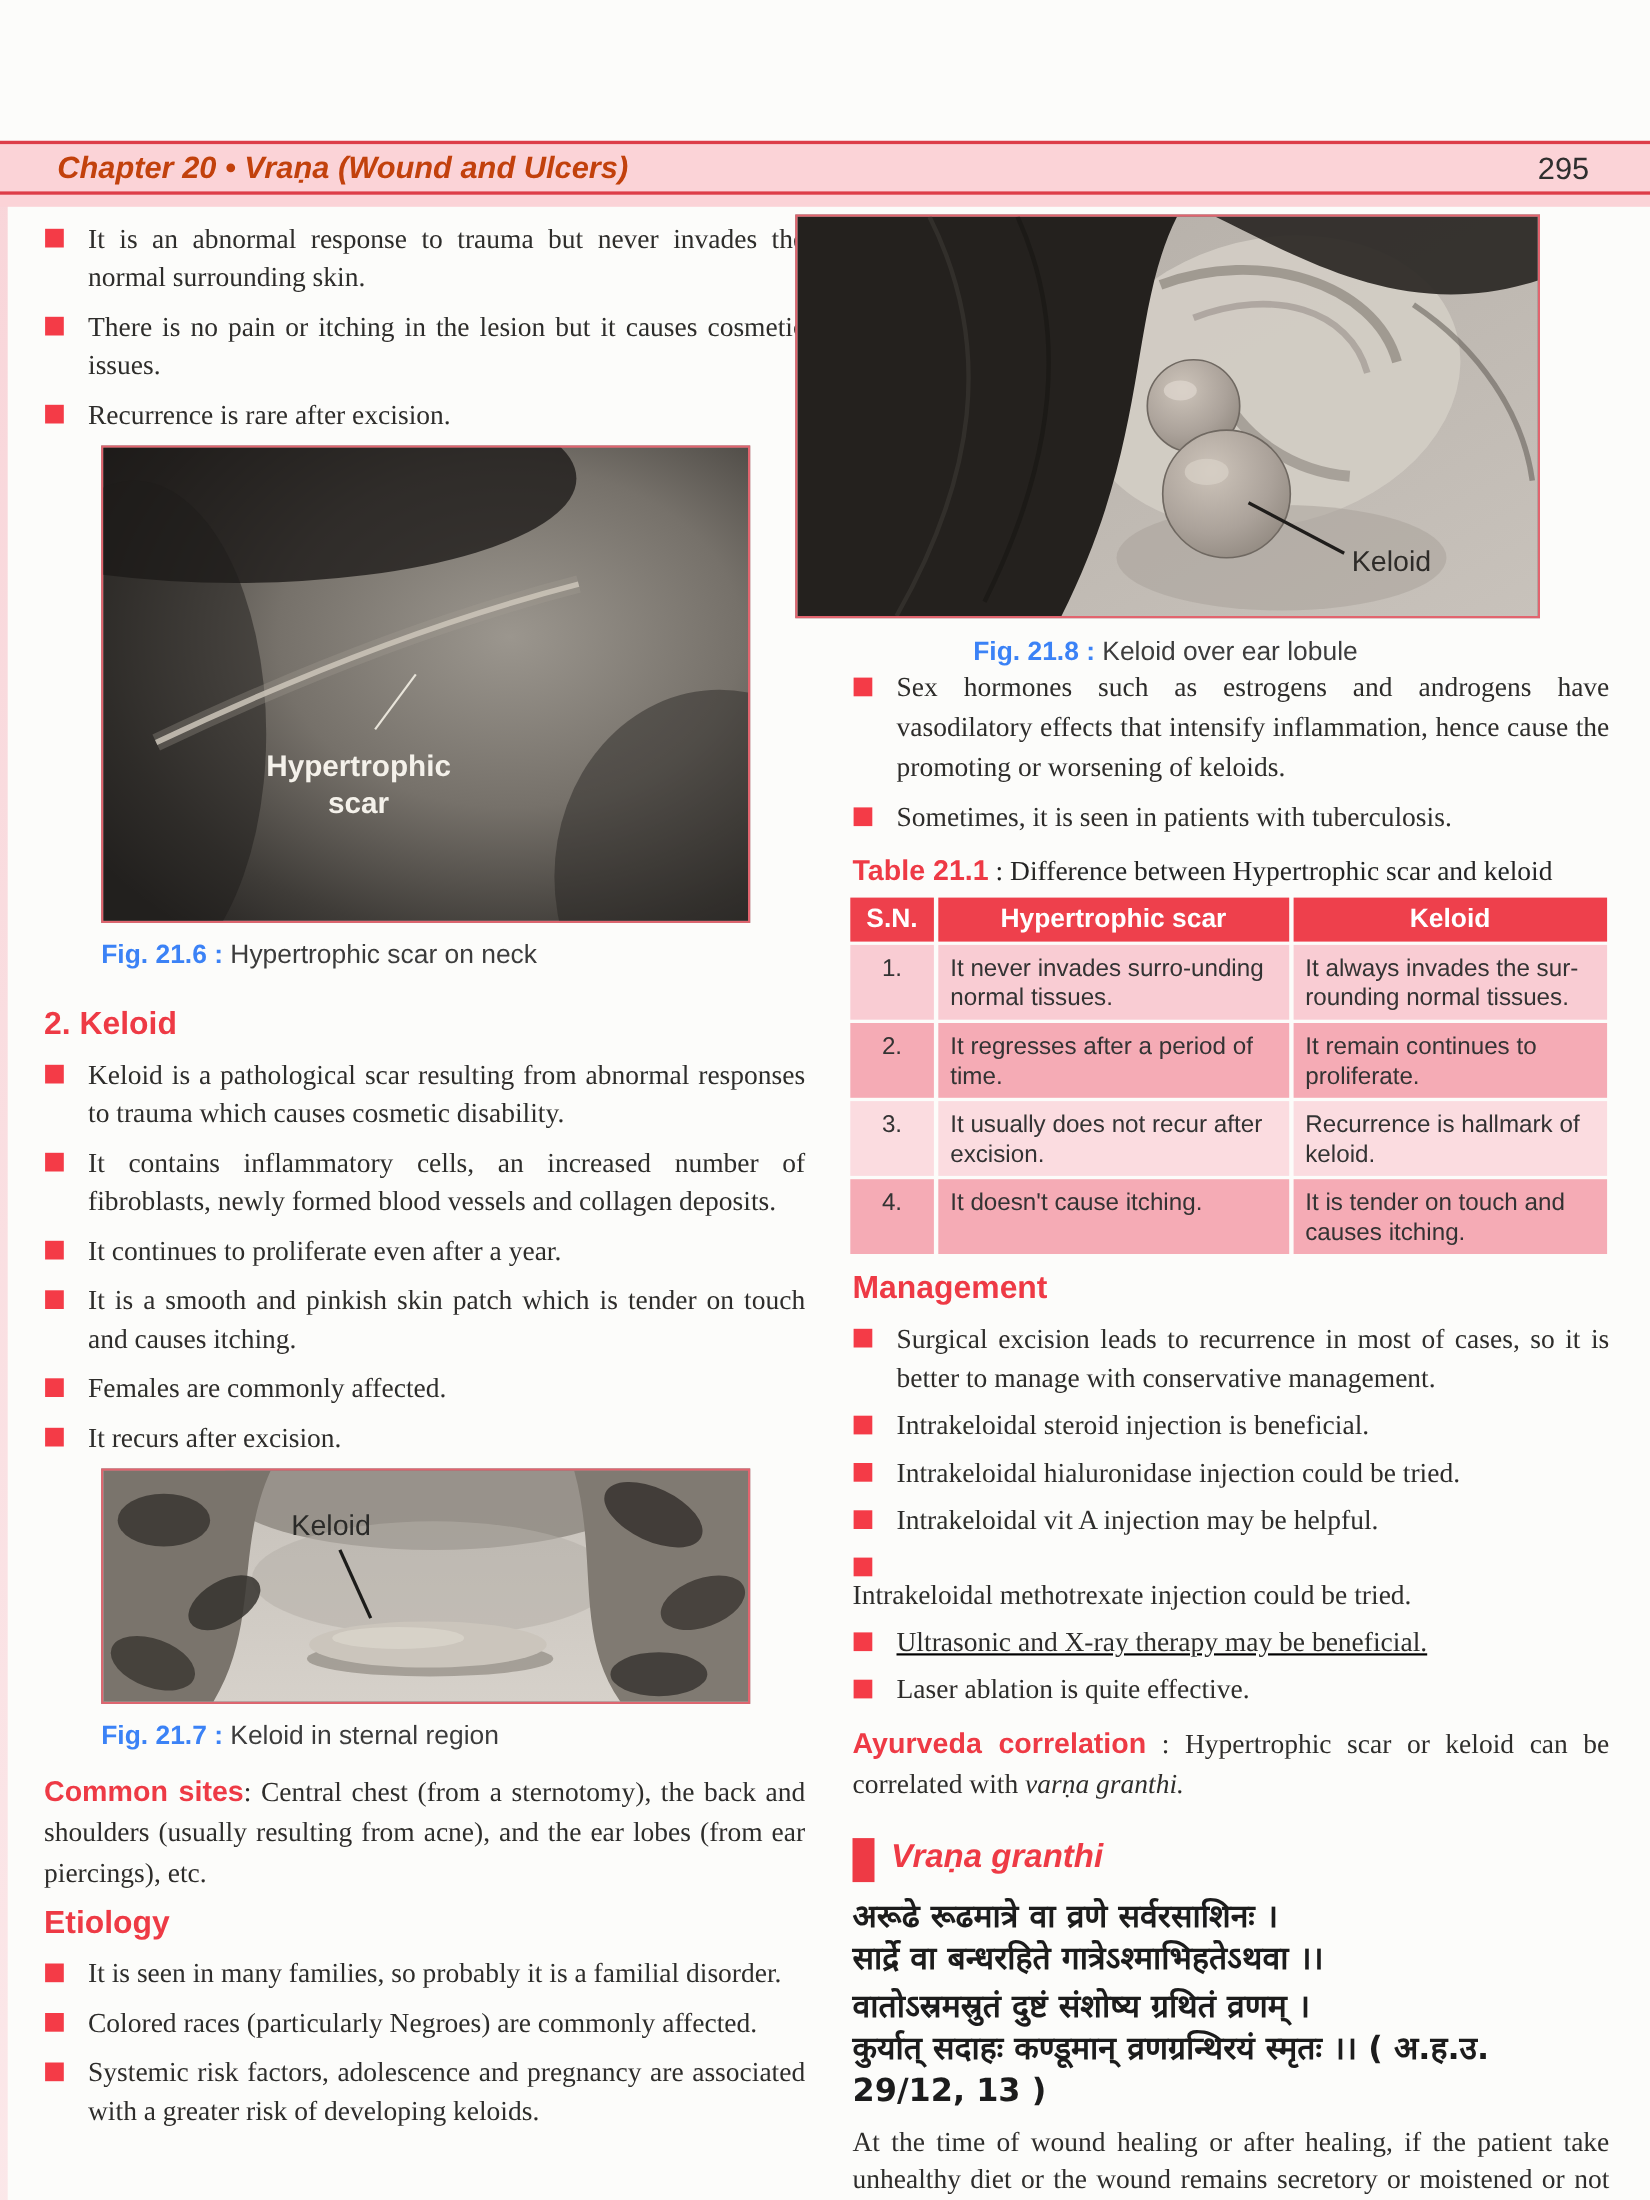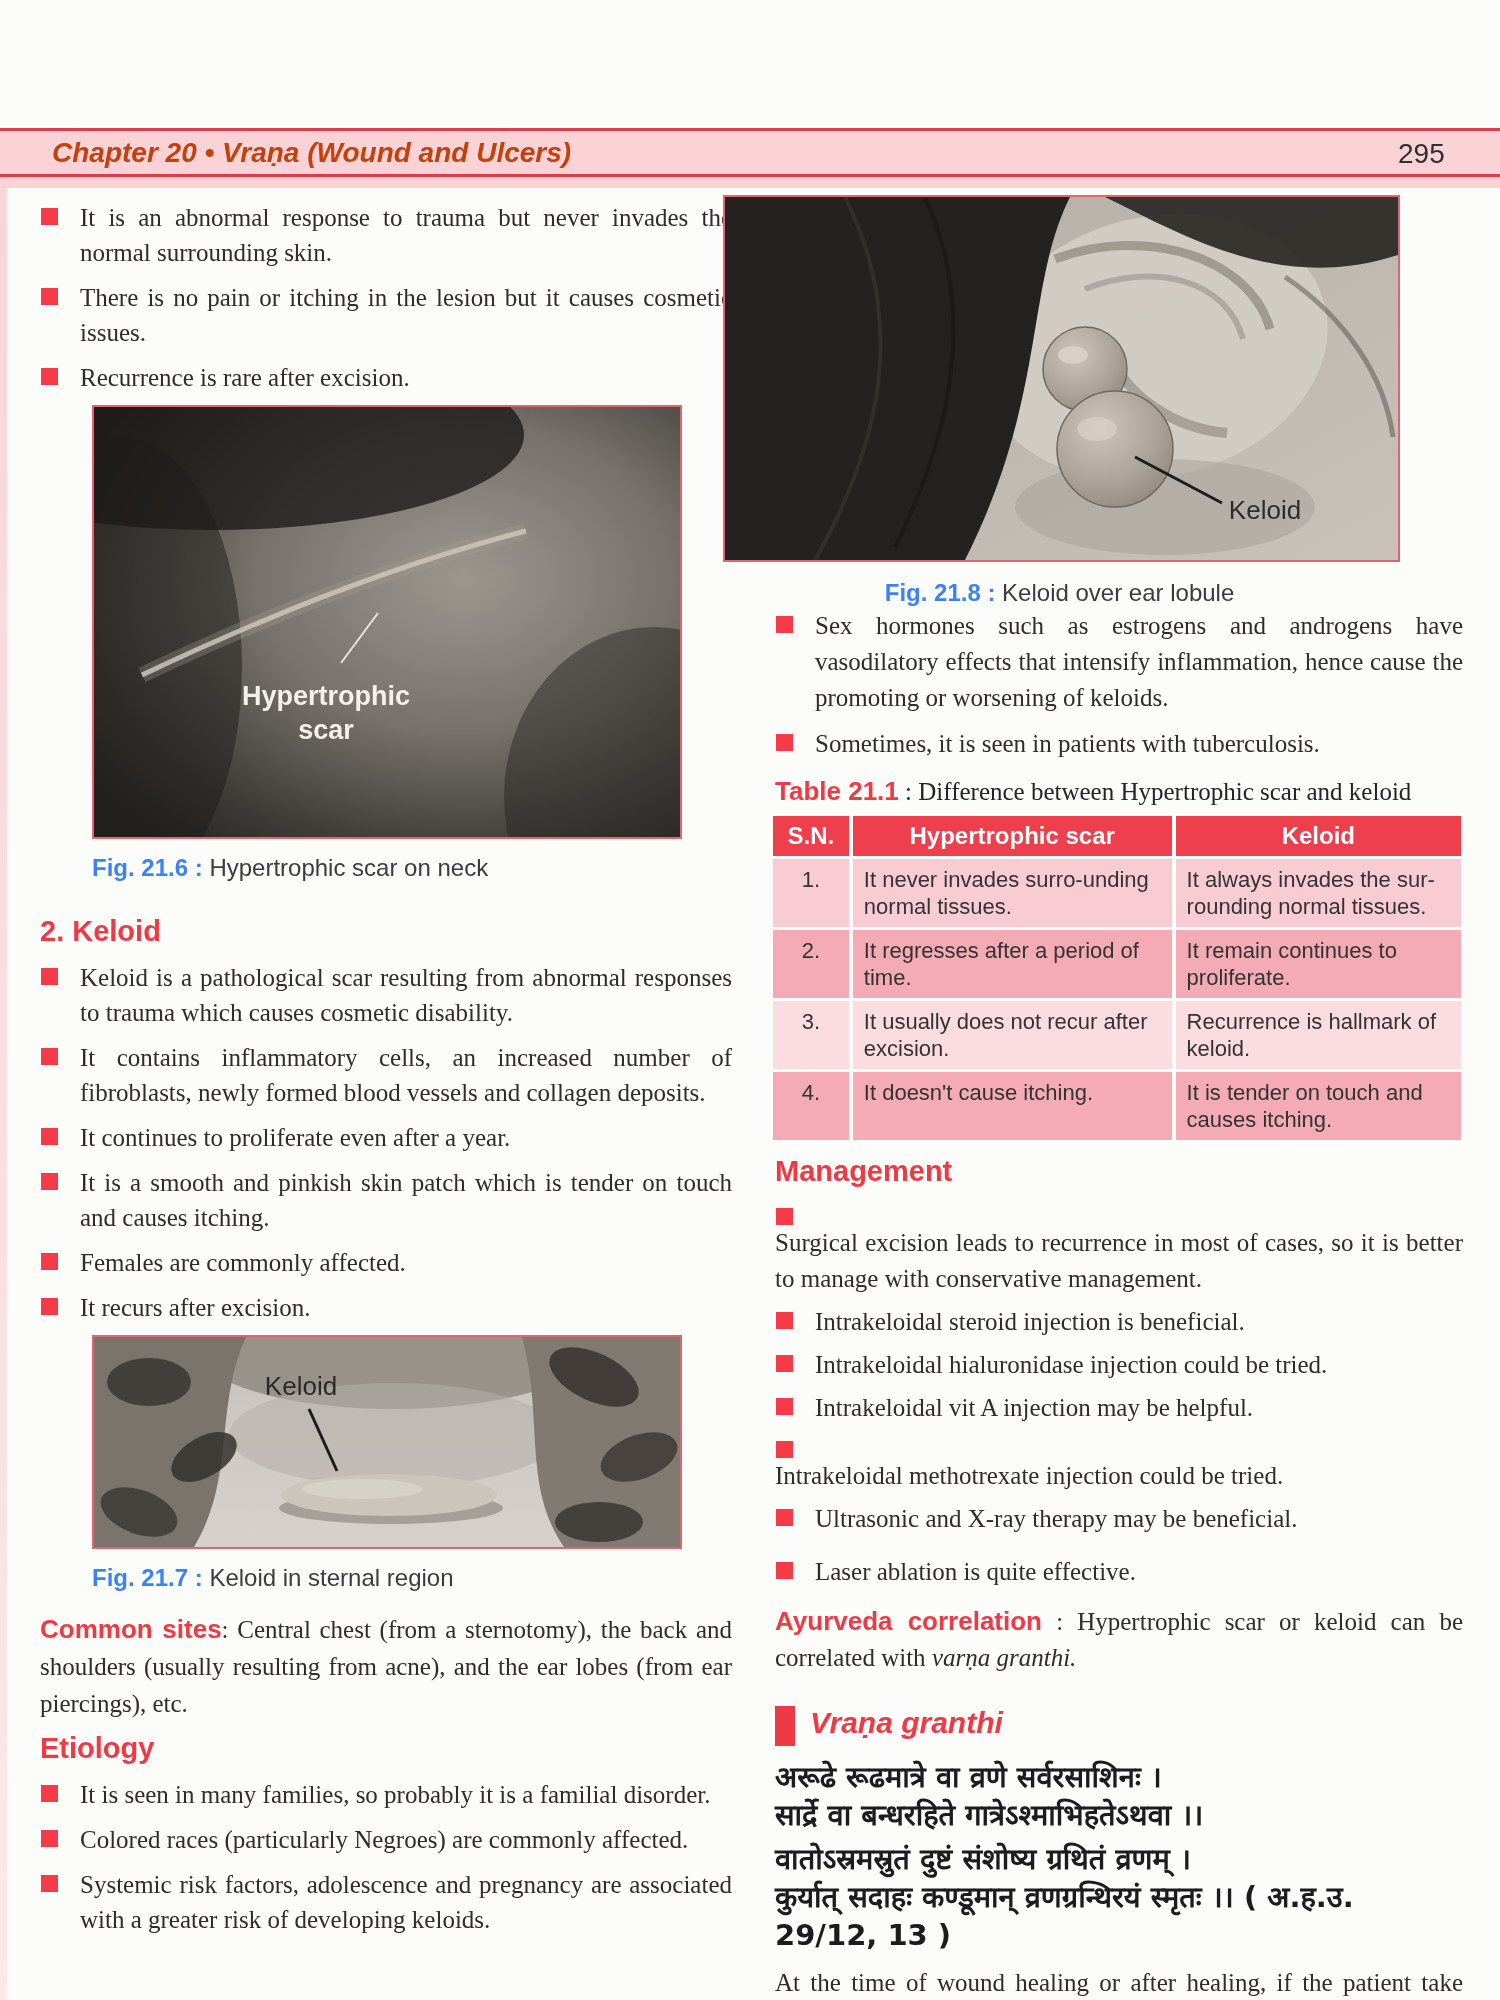--- a/index.html
+++ b/index.html
@@ -274,41 +274,41 @@
           <td class="cnum">4.</td>
           <td class="c2">It doesn't cause itching.</td>
           <td class="c3">It is tender on touch and causes itching.</td>
         </tr>
       </tbody>
     </table>
 
     <h2 class="redhead" style="margin-top:12px;">Management</h2>
 
     <div style="margin-top:12px;">
+      <div class="b" style="margin-bottom:7px;">
+        <span class="sq"></span>
+        <span class="btext">Surgical excision leads to recurrence in most of cases, so it is better to manage with conservative management.</span>
+      </div>
+      <div class="b" style="margin-bottom:7px;">
+        <span class="sq"></span>
+        <span class="btext">Intrakeloidal steroid injection is beneficial.</span>
+      </div>
+      <div class="b" style="margin-bottom:7px;">
+        <span class="sq"></span>
+        <span class="btext">Intrakeloidal hialuronidase injection could be tried.</span>
+      </div>
+      <div class="b" style="margin-bottom:7px;">
+        <span class="sq"></span>
+        <span class="btext">Intrakeloidal vit A injection may be helpful.</span>
+      </div>
       <div class="b" style="margin-bottom:7px;flex-direction:column;">
         <span class="sq"></span>
-        <span class="btext">Surgical excision leads to recurrence in most of cases, so it is better to manage with conservative management.</span>
-      </div>
-      <div class="b" style="margin-bottom:7px;">
-        <span class="sq"></span>
-        <span class="btext">Intrakeloidal steroid injection is beneficial.</span>
-      </div>
-      <div class="b" style="margin-bottom:7px;">
-        <span class="sq"></span>
-        <span class="btext">Intrakeloidal hialuronidase injection could be tried.</span>
-      </div>
-      <div class="b" style="margin-bottom:7px;">
-        <span class="sq"></span>
-        <span class="btext">Intrakeloidal vit A injection may be helpful.</span>
-      </div>
-      <div class="b" style="margin-bottom:7px;flex-direction:column;">
-        <span class="sq"></span>
         <span class="btext">Intrakeloidal methotrexate injection could be tried.</span>
       </div>
-      <div class="b" style="margin-bottom:17px;">
+      <div class="b" style="margin-bottom:7px;text-decoration:underline;">
         <span class="sq"></span>
         <span class="btext">Ultrasonic and X-ray therapy may be beneficial.</span>
       </div>
       <div class="b" style="margin-bottom:7px;">
         <span class="sq"></span>
         <span class="btext">Laser ablation is quite effective.</span>
       </div>
     </div>
 
     <p class="ayur"><span class="redlabel">Ayurveda correlation</span><span> : Hypertrophic scar or keloid can be correlated with </span><i>varṇa granthi.</i></p>

